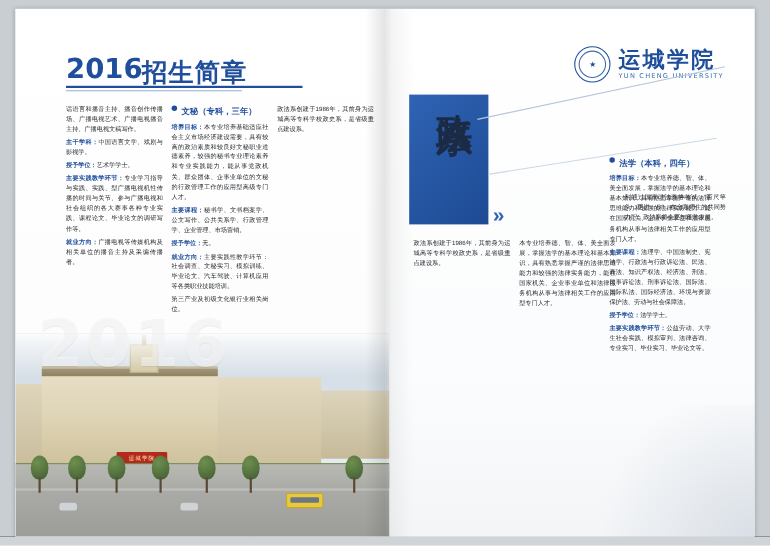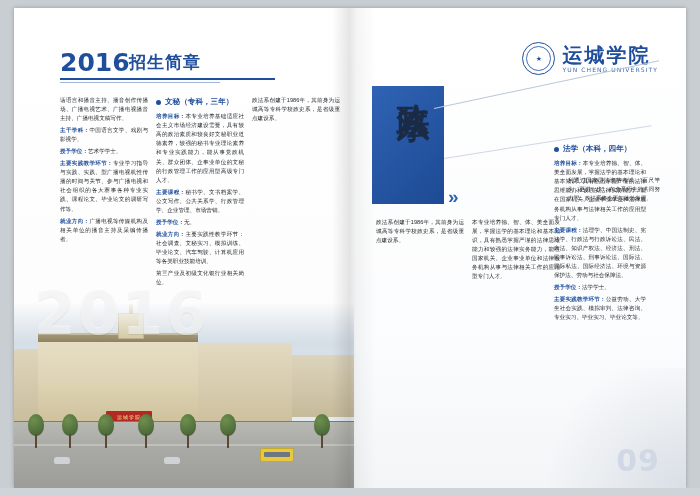--- a/index.html
+++ b/index.html
@@ -45,21 +45,21 @@
 
   
   .hdr-year {
     position: absolute; left: 46px; top: 40px;
     font-size: 25px; font-weight: 700; color: #1f4e9c;
     letter-spacing: 0px;
     font-family: "DejaVu Sans", sans-serif;
   }
   .hdr-title {
     position: absolute; left: 115px; top: 43px;
-    font-size: 17px; font-weight: 700; color: #1f4e9c;
+    font-size: 23px; font-weight: 700; color: #1f4e9c;
     letter-spacing: 1px;
   }
   .hdr-rule {
     position: absolute; left: 46px; top: 70px; width: 215px; height: 2px;
     background: #1f4e9c;
   }
   .hdr-rule-thin {
     position: absolute; left: 46px; top: 74px; width: 160px; height: 1px;
     background: #9fb6d8;
   }
@@ -93,21 +93,21 @@
   
   .col { position: absolute; font-size: 5.6px; line-height: 1.62; color: #24282c; text-align: justify; }
   .col p { margin: 0 0 3px 0; }
   .lbl { color: #1f4e9c; font-weight: 700; }
   .col-l1 { left: 46px; top: 88px; width: 88px; }
   .col-l2 { left: 142px; top: 88px; width: 88px; }
   .col-l3 { left: 238px; top: 88px; width: 88px; }
 
   .sub-head {
     color:#1f4e9c; font-weight:700; font-size: 7.6px; margin-bottom: 4px;
-    display:flex; align-items:center; gap:4px;
+    display:flex; gap:4px;
   }
   .dot-blue {
     width:5px; height:5px; border-radius:50%; background:#1f4e9c; display:inline-block;
   }
 
   
   .watermark {
     position: absolute; left: 20px; top: 270px;
     font-size: 60px; font-weight: 700; color: rgba(255,255,255,0.55);
     font-family: "DejaVu Sans", sans-serif;
@@ -350,17 +350,16 @@
         <span class="dot-blue"></span>
         <span>法学（本科，四年）</span>
       </div>
       <p><span class="lbl">培养目标：</span><span>本专业培养德、智、体、美全面发展，掌握法学的基本理论和基本知识，具有熟悉掌握严谨的法律思维能力和较强的法律实务能力，能在国家机关、企业事业单位和法律服务机构从事与法律相关工作的应用型专门人才。</span></p>
       <p><span class="lbl">主要课程：</span><span>法理学、中国法制史、宪法学、行政法与行政诉讼法、民法、商法、知识产权法、经济法、刑法、民事诉讼法、刑事诉讼法、国际法、国际私法、国际经济法、环境与资源保护法、劳动与社会保障法。</span></p>
       <p><span class="lbl">授予学位：</span><span>法学学士。</span></p>
       <p><span class="lbl">主要实践教学环节：</span><span>公益劳动、大学生社会实践、模拟审判、法律咨询、专业实习、毕业实习、毕业论文等。</span></p>
     </div>
 
     <div class="corner-shade"></div>
-    <div class="page-num">09</div>
 
     <div class="fold"></div>
   </div>
 </div>
 
 </body></html>

